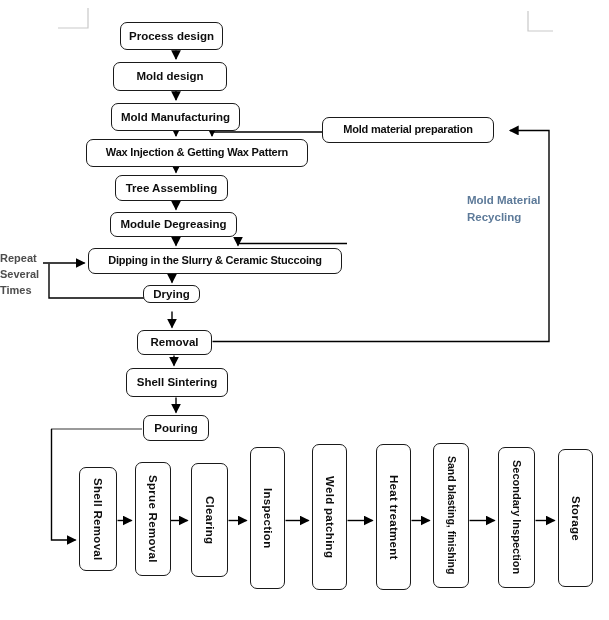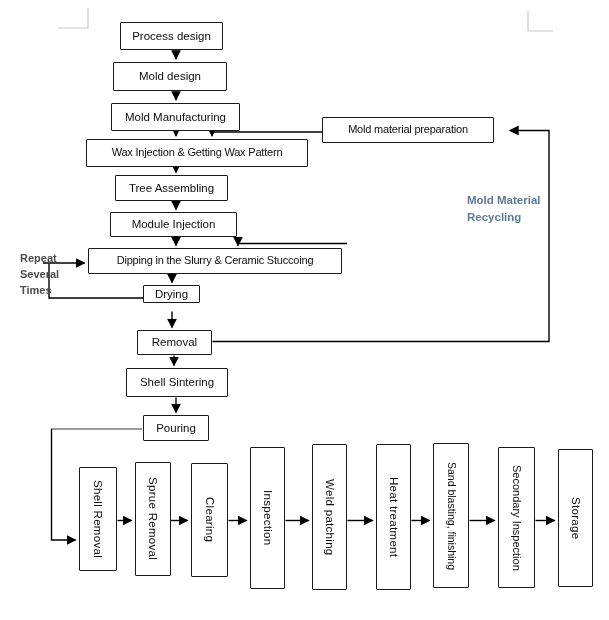--- a/index.html
+++ b/index.html
@@ -3,23 +3,23 @@
 <meta charset="utf-8">
 <style>
   html,body{margin:0;padding:0;background:#ffffff;}
   .stage{
     position:relative;width:609px;height:620px;background:#ffffff;overflow:hidden;
     font-family:"Liberation Sans","DejaVu Sans",sans-serif;
   }
   .wires{position:absolute;left:0;top:0;pointer-events:none;}
   .node{
     position:absolute;box-sizing:border-box;background:#ffffff;
-    border:1.6px solid #1a1a1a;border-radius:1px;
+    border:1.6px solid #1a1a1a;border-radius:7px;
     display:flex;align-items:center;justify-content:center;
-    font-weight:normal;font-size:11.5px;color:#0d0d0d;
+    font-weight:bold;font-size:11.5px;color:#0d0d0d;
     white-space:nowrap;text-align:center;line-height:1.05;
   }
   .fs11{font-size:11px;letter-spacing:-0.2px;}
   .vert{
     writing-mode:vertical-rl;text-orientation:mixed;
     font-size:11.5px;letter-spacing:0.3px;
   }
   .fs105{font-size:10.5px;letter-spacing:0;}
   .fs110v{font-size:11px;letter-spacing:0;}
   .note{
@@ -76,30 +76,30 @@
       <path d="M469.5,520.5 L494.5,520.5" marker-end="url(#arrow)"></path>
       <path d="M535.5,520.5 L554.5,520.5" marker-end="url(#arrow)"></path>
     </g>
   </svg>
 
   <div class="node" style="left:120px;top:22px;width:103px;height:28px">Process design</div>
   <div class="node" style="left:113px;top:62px;width:114px;height:29px">Mold design</div>
   <div class="node" style="left:111px;top:103px;width:129px;height:28px">Mold Manufacturing</div>
   <div class="node fs11" style="left:86px;top:139px;width:222px;height:28px">Wax Injection &amp; Getting Wax Pattern</div>
   <div class="node" style="left:115px;top:175px;width:113px;height:26px">Tree Assembling</div>
-  <div class="node" style="left:110px;top:212px;width:127px;height:25px">Module Injection</div>
+  <div class="node" style="left:110px;top:212px;width:127px;height:25px">Module Degreasing</div>
   <div class="node fs11" style="left:88px;top:248px;width:254px;height:26px">Dipping in the Slurry &amp; Ceramic Stuccoing</div>
   <div class="node" style="left:143px;top:285px;width:57px;height:18px">Drying</div>
   <div class="node" style="left:137px;top:330px;width:75px;height:25px">Removal</div>
   <div class="node" style="left:126px;top:368px;width:102px;height:29px">Shell Sintering</div>
   <div class="node" style="left:143px;top:415px;width:66px;height:26px">Pouring</div>
 
   <div class="node fs11" style="left:322px;top:117px;width:172px;height:26px">Mold material preparation</div>
 
-  <div class="note" style="left: 20px; top: 250px; width: 50px; color: rgb(77, 77, 77);">Repeat Several Times</div>
+  <div class="note" style="left: 0; top: 250px; width: 50px; color: rgb(77, 77, 77);">Repeat Several Times</div>
   <div class="note note-recycle" style="left: 467px; top: 192px; width: 96px; color: rgb(93, 122, 153);">Mold Material Recycling</div>
 
   <div class="node vert" style="left:79px;top:467px;width:38px;height:104px">Shell Removal</div>
   <div class="node vert" style="left:135px;top:462px;width:36px;height:114px">Sprue Removal</div>
   <div class="node vert" style="left:191px;top:463px;width:37px;height:114px">Clearing</div>
   <div class="node vert" style="left:250px;top:447px;width:35px;height:142px">Inspection</div>
   <div class="node vert" style="left:312px;top:444px;width:35px;height:146px">Weld patching</div>
   <div class="node vert" style="left:376px;top:444px;width:35px;height:146px">Heat treatment</div>
   <div class="node vert fs105" style="left:433px;top:443px;width:36px;height:145px">Sand blasting, finishing</div>
   <div class="node vert fs110v" style="left:498px;top:447px;width:37px;height:141px">Secondary Inspection</div>

